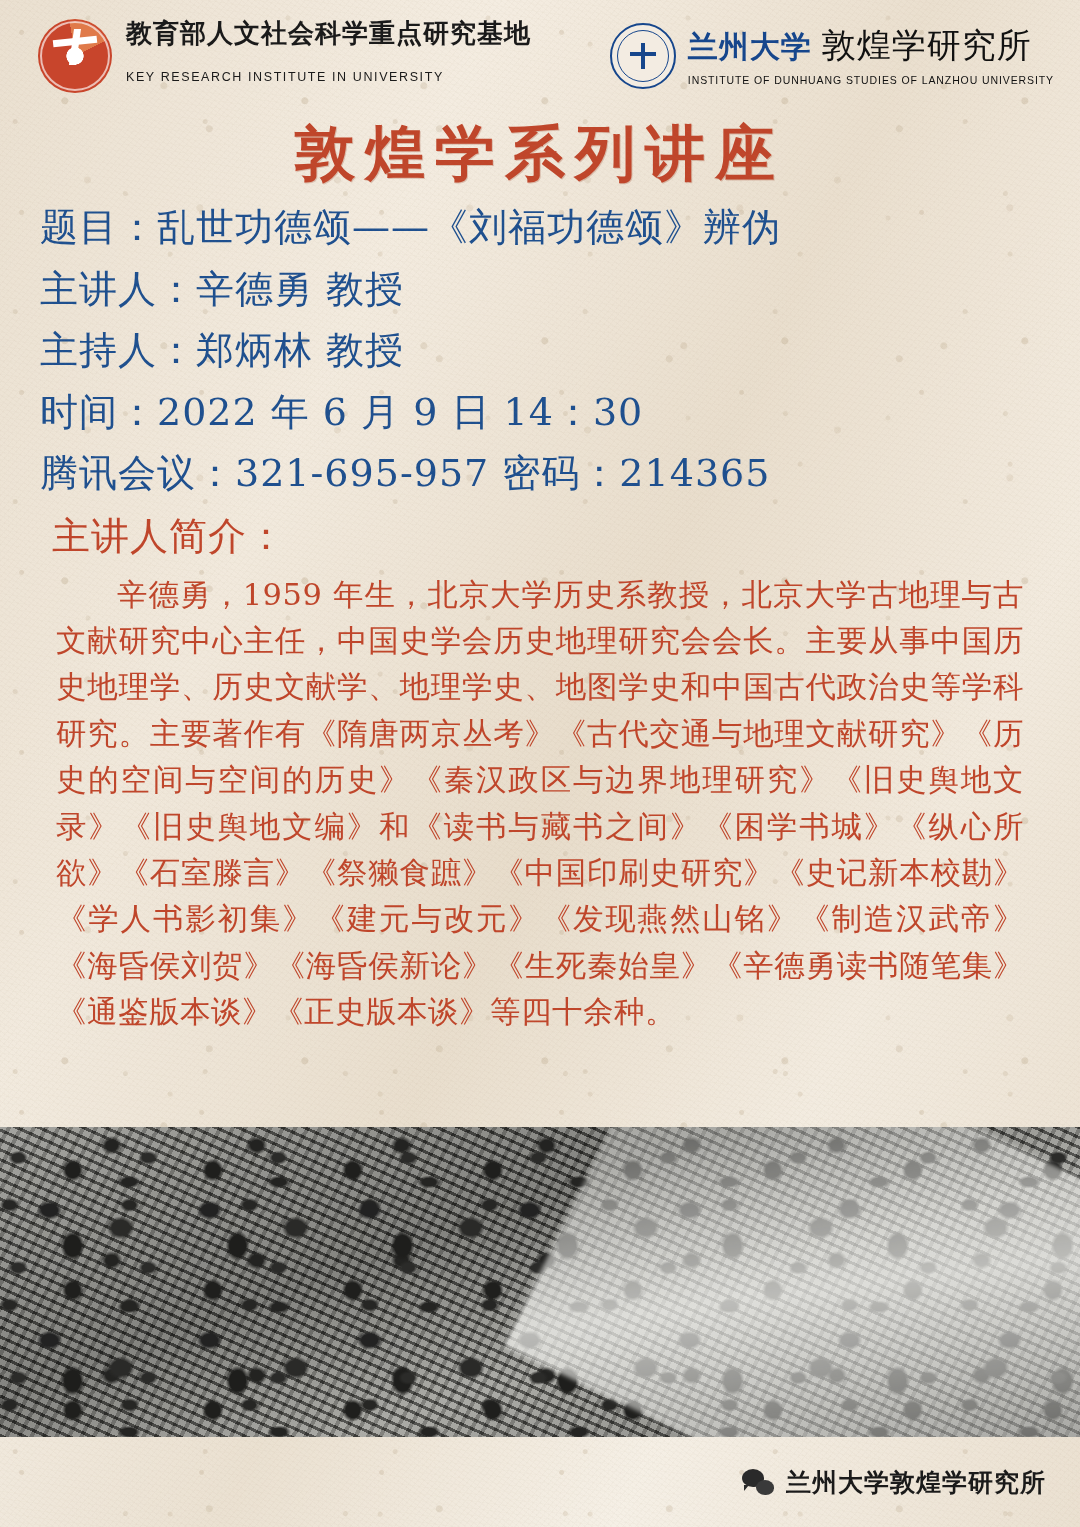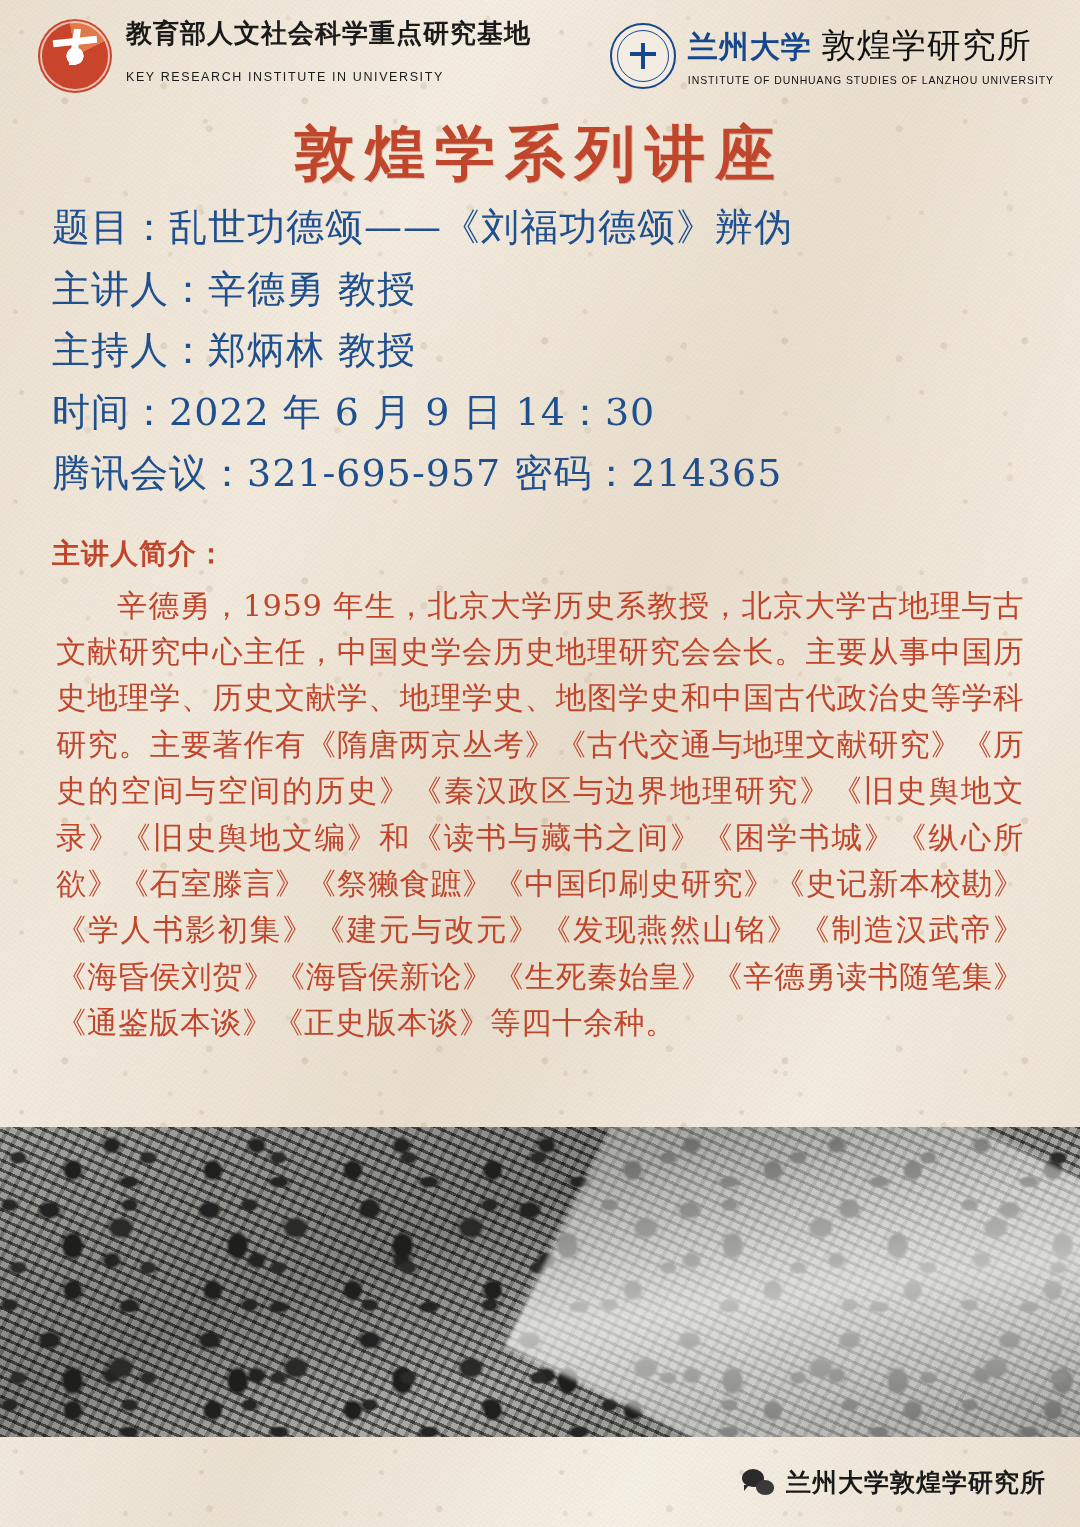--- a/index.html
+++ b/index.html
@@ -178,36 +178,36 @@
     text-align: center;
     font-size: 60px;
     font-weight: bold;
     color: #c0452a;
     letter-spacing: 10px;
     margin: 18px 0 2px 0;
     font-family: "DejaVu Serif", "Liberation Serif", serif;
     text-shadow: 1px 1px 0 rgba(150,60,30,0.25);
   }
   .info {
-    padding: 0 52px;
+    padding: 0 40px;
   }
   .info-line {
     font-size: 38px;
     color: #1d4f8f;
     line-height: 1.62;
     letter-spacing: 1px;
     font-family: "DejaVu Serif", "Liberation Serif", serif;
     white-space: nowrap;
   }
   .bio-head {
-    font-size: 28px;
+    font-size: 38px;
     color: #c0452a;
-    font-weight: bold;
-    letter-spacing: 1px;
-    margin-top: 30px;
+    font-weight: normal;
+    letter-spacing: 1px;
+    margin-top: 6px;
     padding: 0 52px;
     font-family: "DejaVu Serif", "Liberation Serif", serif;
   }
   .bio-body {
     padding: 10px 56px 0 56px;
     font-size: 30.5px;
     line-height: 1.52;
     color: #c0452a;
     text-align: justify;
     text-indent: 2em;

